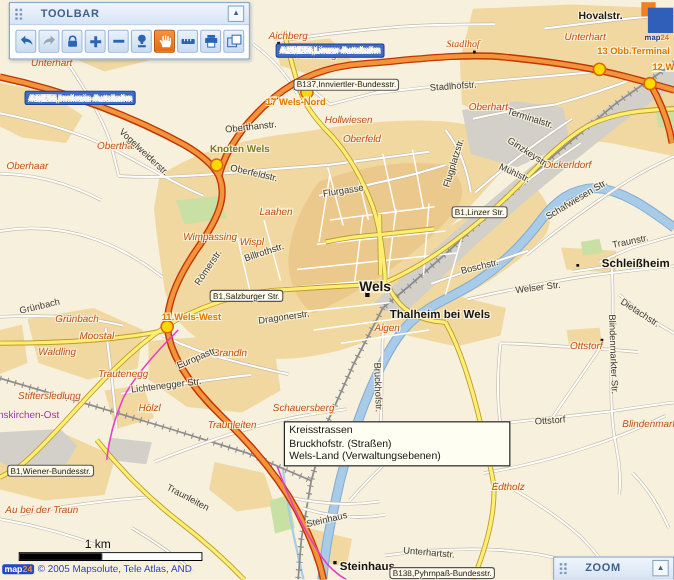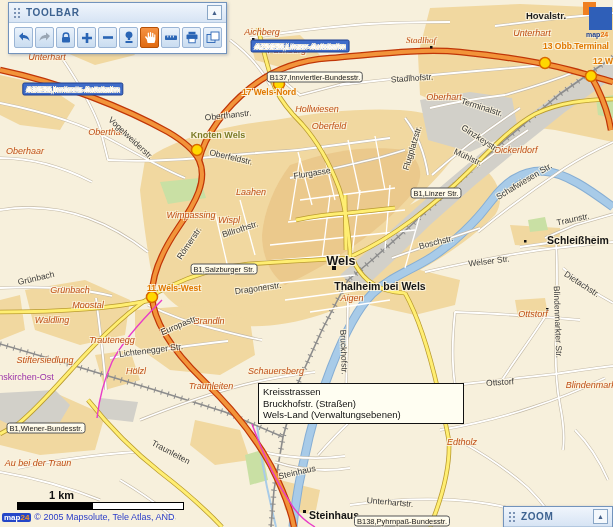--- a/index.html
+++ b/index.html
@@ -19,34 +19,34 @@
   .pu{font-size:9px;color:#9933aa;}
   .bb{background:#3f6cc9;color:#fff;font-size:7.5px;font-weight:bold;
       border:1px solid #1e3f8f;border-radius:2px;padding:1px 3px;}
   .wb{background:#fffdf0;color:#222;font-size:7.5px;border:1px solid #555;
       border-radius:3px;padding:0px 2px;}
   #tooltip{position:absolute;left:258px;top:383px;width:196px;background:#fffef2;
       border:1px solid #111;padding:2px 4px;font-size:9.5px;line-height:11.5px;color:#111;z-index:30;}
   .panel{position:absolute;border:1px solid #7293bc;background:#fdfeff;
       box-shadow:1px 1px 3px rgba(60,80,120,.35);z-index:40;}
   .panel-h{height:19px;background:linear-gradient(#f0f5fc,#d7e4f4);
-      border-bottom:1px solid #b3c8e0;display:flex;align-items:center;padding:0 4px;gap:5px;}
+      border-bottom:1px solid #b3c8e0;display:flex;align-items:center;padding:0 4px;gap:16px;}
   .grip{width:8px;height:11px;background-image:radial-gradient(#7b93b5 1px,rgba(0,0,0,0) 1.3px);
       background-size:4px 4px;}
   .panel-title{flex:1;font-size:10px;font-weight:bold;color:#3d6290;letter-spacing:.6px;}
   .collapse{width:13px;height:13px;border:1px solid #89a6c6;background:#f4f8fc;
       font-size:7px;color:#44608a;display:flex;align-items:center;justify-content:center;cursor:pointer;}
   #toolbar-panel{left:8px;top:2px;width:217px;}
   #tb-buttons{display:flex;gap:2px;padding:4px 4px 5px 5px;background:#fdfeff;}
   .tbtn{width:19px;height:19px;border:1px solid #9bb5d5;border-radius:2px;
       background:linear-gradient(#eaf2fb,#c9dcf0);display:flex;align-items:center;justify-content:center;cursor:pointer;}
   .tbtn.active{background:linear-gradient(#f59242,#e06a10);border-color:#b54f05;}
   #zoom-panel{left:503px;top:506px;width:108px;height:26px;}
   #scale{position:absolute;left:17px;top:489px;z-index:20;}
-  #scale-label{display:block;margin-left:32px;font-size:11px;font-weight:bold;color:#111;
+  #scale-label{display:block;margin-left:60px;font-size:11px;font-weight:normal;color:#111;
       text-shadow:1px 1px 0 #fbf3dd,-1px -1px 0 #fbf3dd;}
   #scale-bar{margin-top:1px;width:165px;height:6px;border:1px solid #000;background:#fff;display:flex;}
   #scale-bar .seg1{width:74px;background:#000;}
   #scale-bar .seg2{flex:1;border-left:1px solid #000;background:#fff;}
   #attribution{position:absolute;left:2px;top:512px;display:flex;align-items:center;gap:3px;z-index:20;}
   #attr-logo{background:#2446c8;border-radius:2px;padding:0 2px;font-size:8px;font-weight:bold;color:#fff;}
   #attr-logo .n24{color:#f59220;}
   #attr-text{font-size:9px;color:#2a3cc8;text-shadow:1px 1px 0 #fbf3dd;}
   #brand-logo{position:absolute;left:578px;top:0;width:35px;height:42px;z-index:20;cursor:pointer;}
   #brand-logo .sq-o{position:absolute;left:5px;top:2px;width:13px;height:13px;background:#f08020;}
@@ -317,21 +317,21 @@
       <span class="lbl pl" style="left: 136px; top: 371px; transform: translate(-50%, -50%);">Hölzl</span>
       <span class="lbl pl" style="left: 209px; top: 321px; transform: translate(-50%, -50%);">Brandln</span>
       <span class="lbl pl" style="left: 211px; top: 386px; transform: translate(-50%, -50%);">Traunleiten</span>
       <span class="lbl pl" style="left: 276px; top: 371px; transform: translate(-50%, -50%);">Schauersberg</span>
       <span class="lbl pl" style="left: 38px; top: 463px; transform: translate(-50%, -50%);">Au bei der Traun</span>
       <span class="lbl pl" style="left: 533px; top: 314px; transform: translate(-50%, -50%);">Ottstorf</span>
       <span class="lbl pl" style="left: 592px; top: 385px; transform: translate(-50%, -50%);">Blindenmarkt</span>
       <span class="lbl pl" style="left: 462px; top: 442px; transform: translate(-50%, -50%);">Edtholz</span>
       <span class="lbl pl" style="left: 352px; top: 298px; transform: translate(-50%, -50%);">Aigen</span>
       <span class="lbl plb big" style="left: 341px; top: 261px; transform: translate(-50%, -50%);">Wels</span>
-      <span class="lbl plb" style="left: 380px; top: 286px; transform: translate(-50%, -50%);">Thalheim bei Wels</span>
+      <span class="lbl plb" style="left: 400px; top: 286px; transform: translate(-50%, -50%);">Thalheim bei Wels</span>
       <span class="lbl plb" style="left: 578px; top: 240px; transform: translate(-50%, -50%);">Schleißheim</span>
       <span class="lbl plb" style="left: 334px; top: 515px; transform: translate(-50%, -50%);">Steinhaus</span>
       <span class="lbl stb" style="left: 546px; top: 15px; transform: translate(-50%, -50%);">Hovalstr.</span>
       <span class="lbl kn" style="left: 218px; top: 135px; transform: translate(-50%, -50%);">Knoten Wels</span>
       <span class="lbl ex" style="left: 269px; top: 92px; transform: translate(-50%, -50%);">17 Wels-Nord</span>
       <span class="lbl ex" style="left: 576px; top: 46px; transform: translate(-50%, -50%);">13 Obb.Terminal</span>
       <span class="lbl ex" style="left: 603px; top: 61px; transform: translate(-50%, -50%);">12 W</span>
       <span class="lbl ex" style="left: 174px; top: 288px; transform: translate(-50%, -50%);">11 Wels-West</span>
       <span class="lbl pu" style="left: 20px; top: 377px; transform: translate(-50%, -50%);">Gunskirchen-Ost</span>
       <span class="lbl st" style="left: 412px; top: 78px; transform: translate(-50%, -50%) rotate(-4deg);">Stadlhofstr.</span>
@@ -354,21 +354,21 @@
       <span class="lbl st" style="left: 151px; top: 350px; transform: translate(-50%, -50%) rotate(-7deg);">Lichtenegger Str.</span>
       <span class="lbl st" style="left: 36px; top: 278px; transform: translate(-50%, -50%) rotate(-13deg);">Grünbach</span>
       <span class="lbl st" style="left: 171px; top: 452px; transform: translate(-50%, -50%) rotate(28deg);">Traunleiten</span>
       <span class="lbl st" style="left: 344px; top: 352px; transform: translate(-50%, -50%) rotate(88deg);">Bruckhofstr.</span>
       <span class="lbl st" style="left: 297px; top: 472px; transform: translate(-50%, -50%) rotate(-13deg);">Steinhaus</span>
       <span class="lbl st" style="left: 390px; top: 502px; transform: translate(-50%, -50%) rotate(5deg);">Unterhartstr.</span>
       <span class="lbl st" style="left: 500px; top: 382px; transform: translate(-50%, -50%) rotate(-4deg);">Ottstorf</span>
       <span class="lbl st" style="left: 558px; top: 322px; transform: translate(-50%, -50%) rotate(88deg);">Blindenmarkter Str.</span>
       <span class="lbl st" style="left: 582px; top: 284px; transform: translate(-50%, -50%) rotate(33deg);">Dietachstr.</span>
       <span class="lbl bb" style="left: 73px; top: 89px;">A8/E56,Innkreis-Autobahn</span>
-      <span class="lbl bb" style="left: 300px; top: 46px; font-style: italic;">A25/E56,Linzer-Autobahn</span>
+      <span class="lbl bb" style="left: 300px; top: 46px;">A25/E56,Linzer-Autobahn</span>
       <span class="lbl wb" style="left: 315px; top: 77px;">B137,Innviertler-Bundesstr.</span>
       <span class="lbl wb" style="left: 224px; top: 269px;">B1,Salzburger Str.</span>
       <span class="lbl wb" style="left: 436px; top: 193px;">B1,Linzer Str.</span>
       <span class="lbl wb" style="left: 46px; top: 428px;">B1,Wiener-Bundesstr.</span>
       <span class="lbl wb" style="left: 402px; top: 521px;">B138,Pyhrnpaß-Bundesstr.</span>
     </div>
 
   <div id="tooltip">
       <div>Kreisstrassen</div>
       <div>Bruckhofstr. (Straßen)</div>

